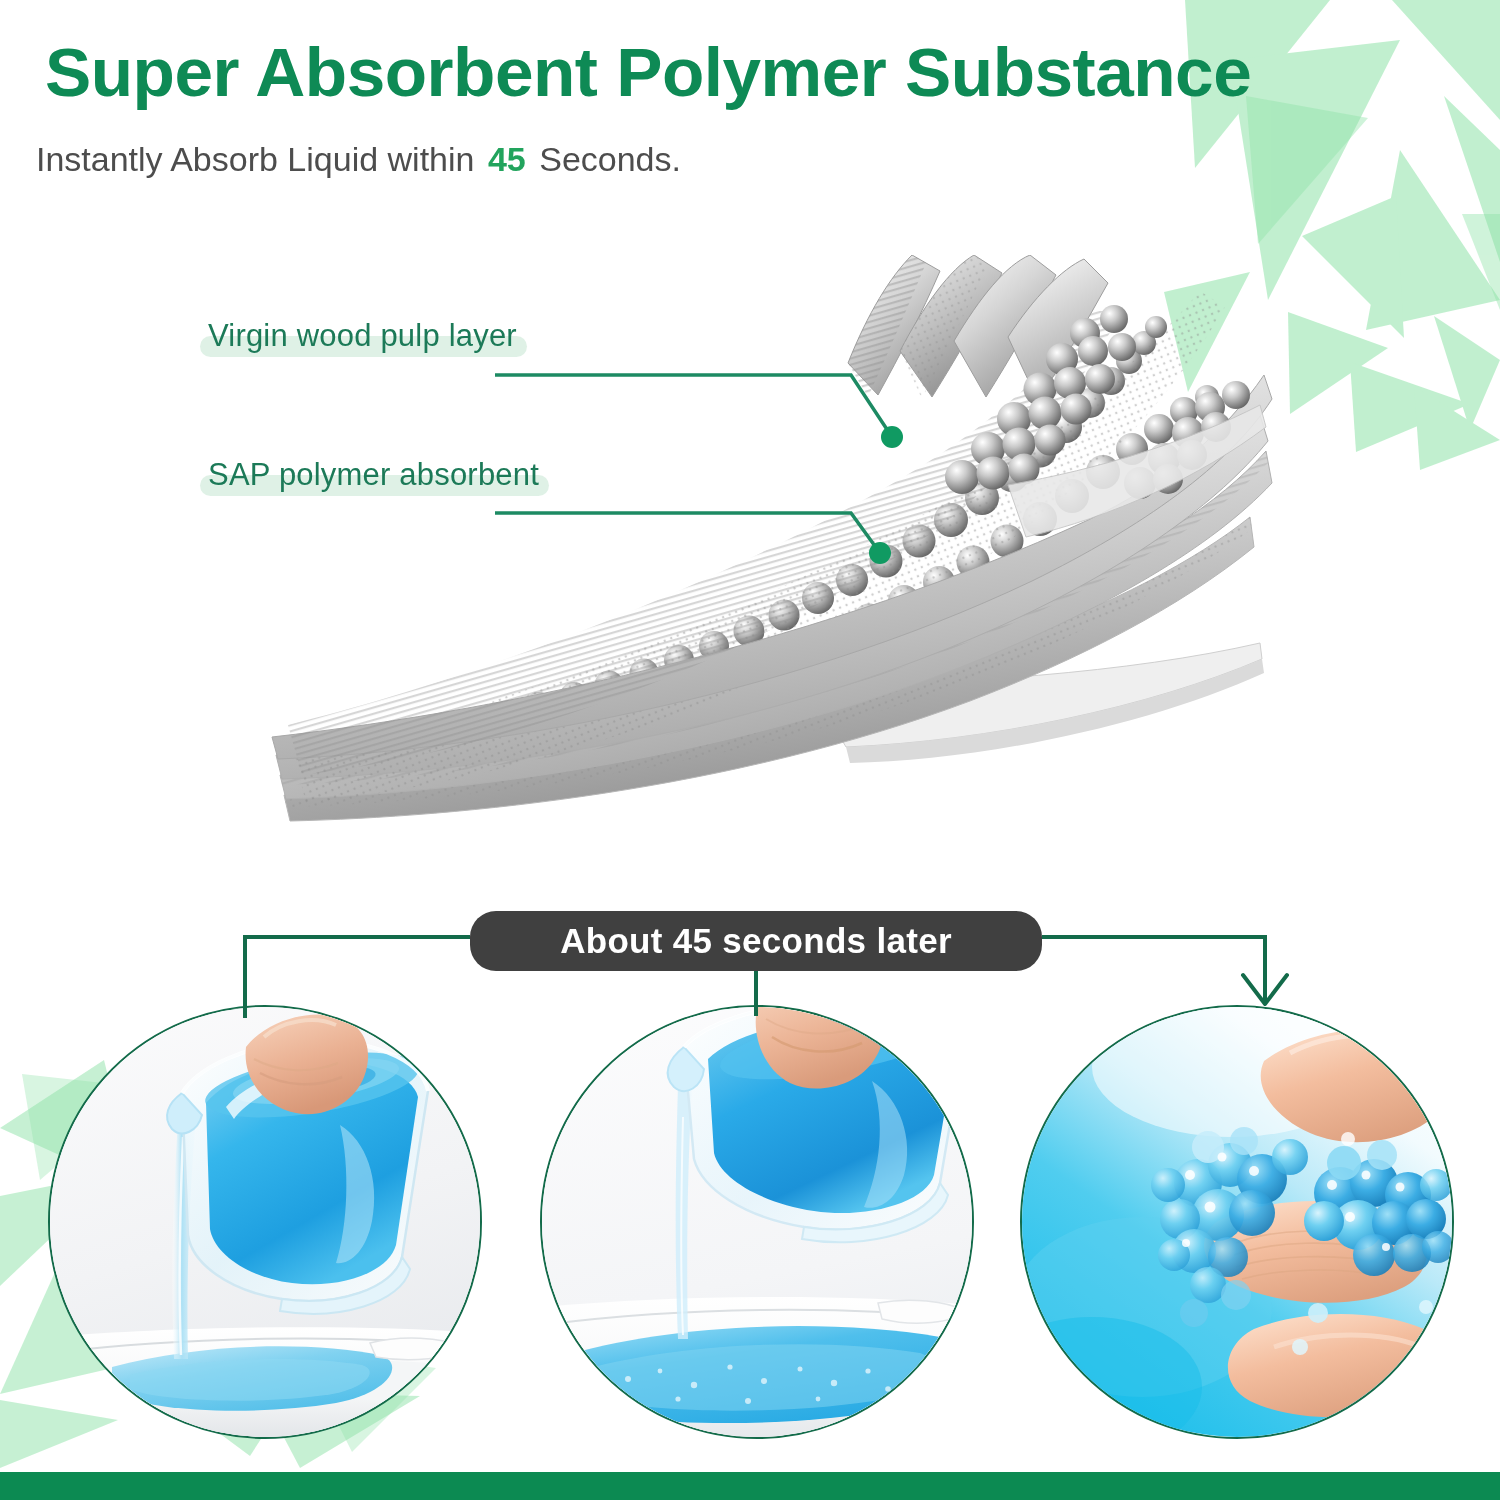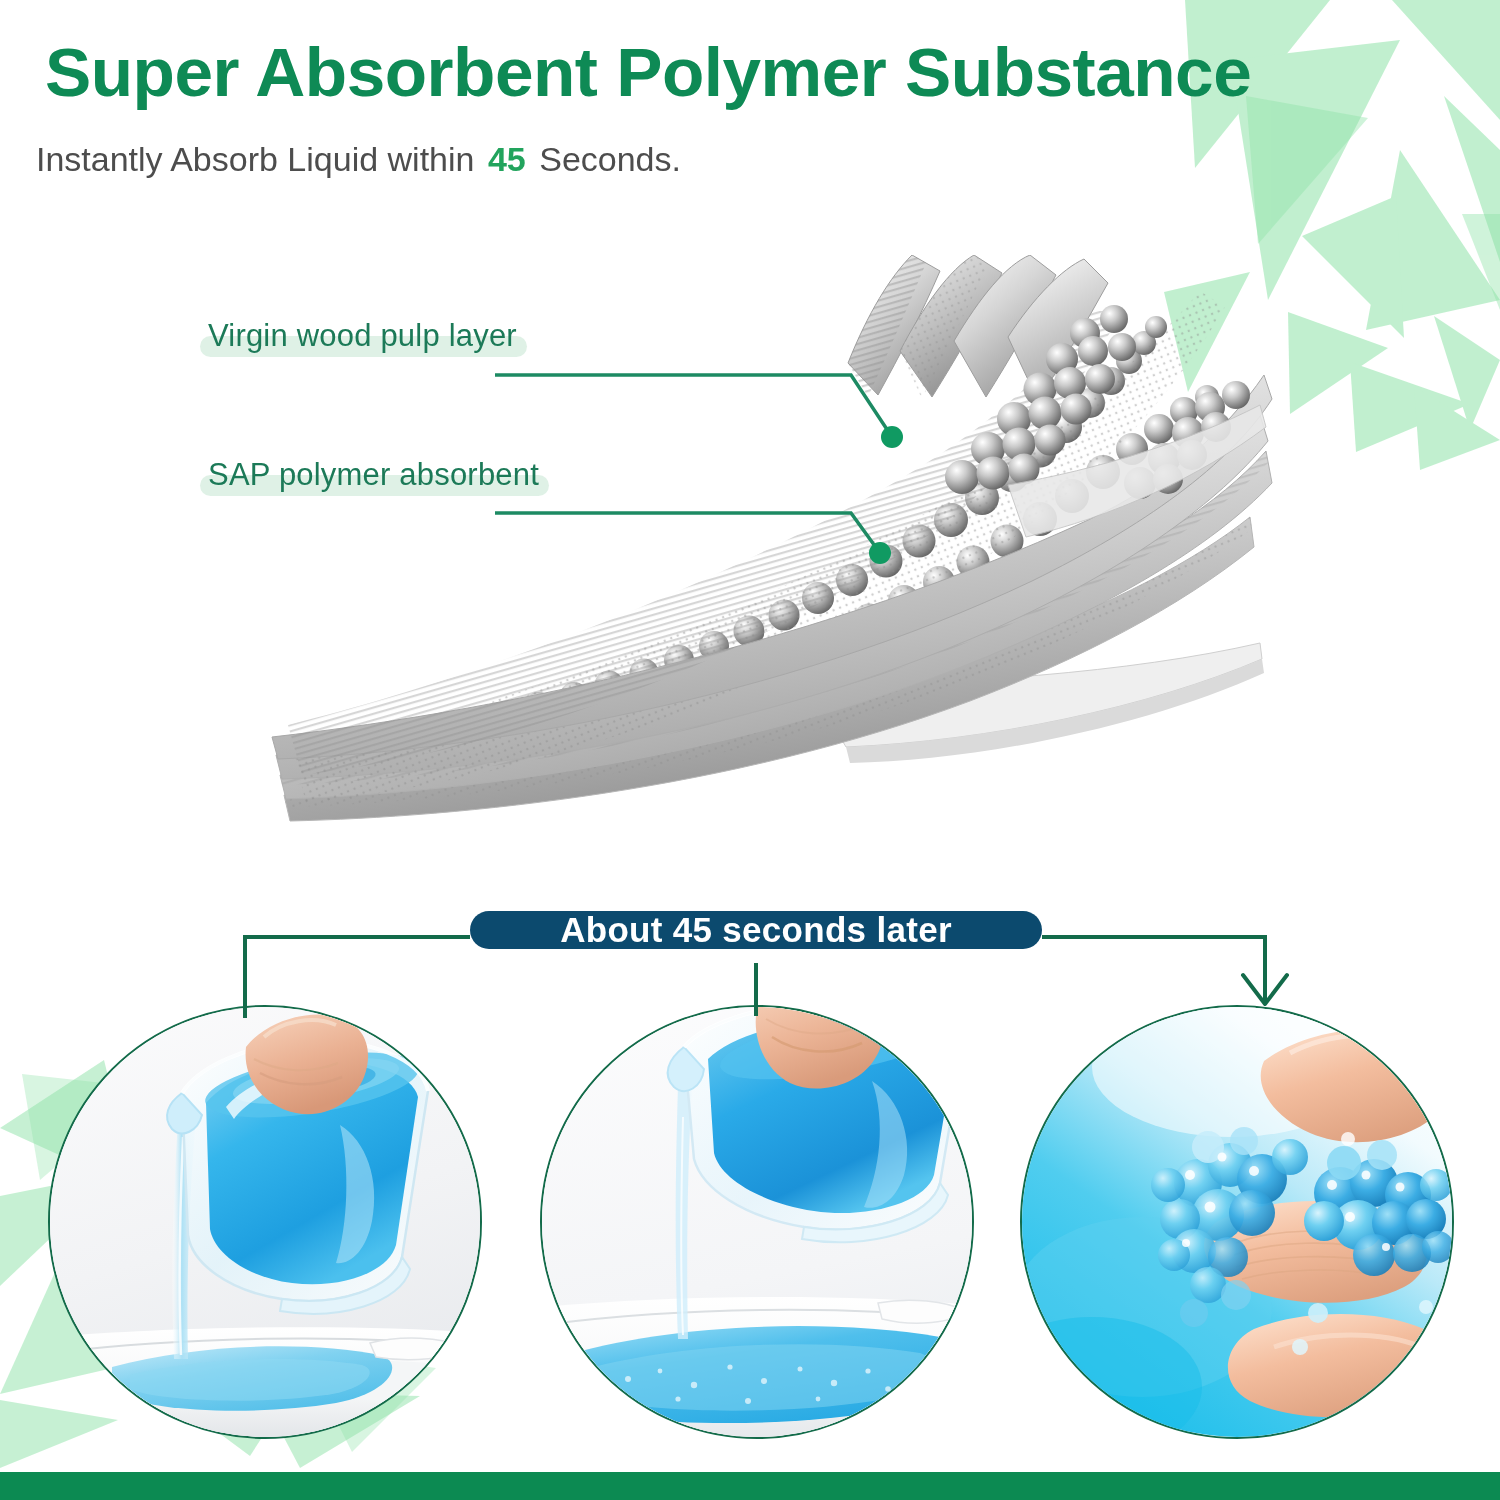--- a/index.html
+++ b/index.html
@@ -88,22 +88,22 @@
     z-index: -1;
     opacity: .85;
   }
 
   
   .banner {
     position: absolute;
     left: 470px;
     top: 911px;
     width: 572px;
-    height: 38px;
-    background: #0c4a6e;
+    height: 60px;
+    background: #404040;
     border-radius: 26px;
     display: flex;
     align-items: center;
     justify-content: center;
     z-index: 7;
   }
   .banner-label {
     color: #ffffff;
     font-size: 35px;
     font-weight: 700;

